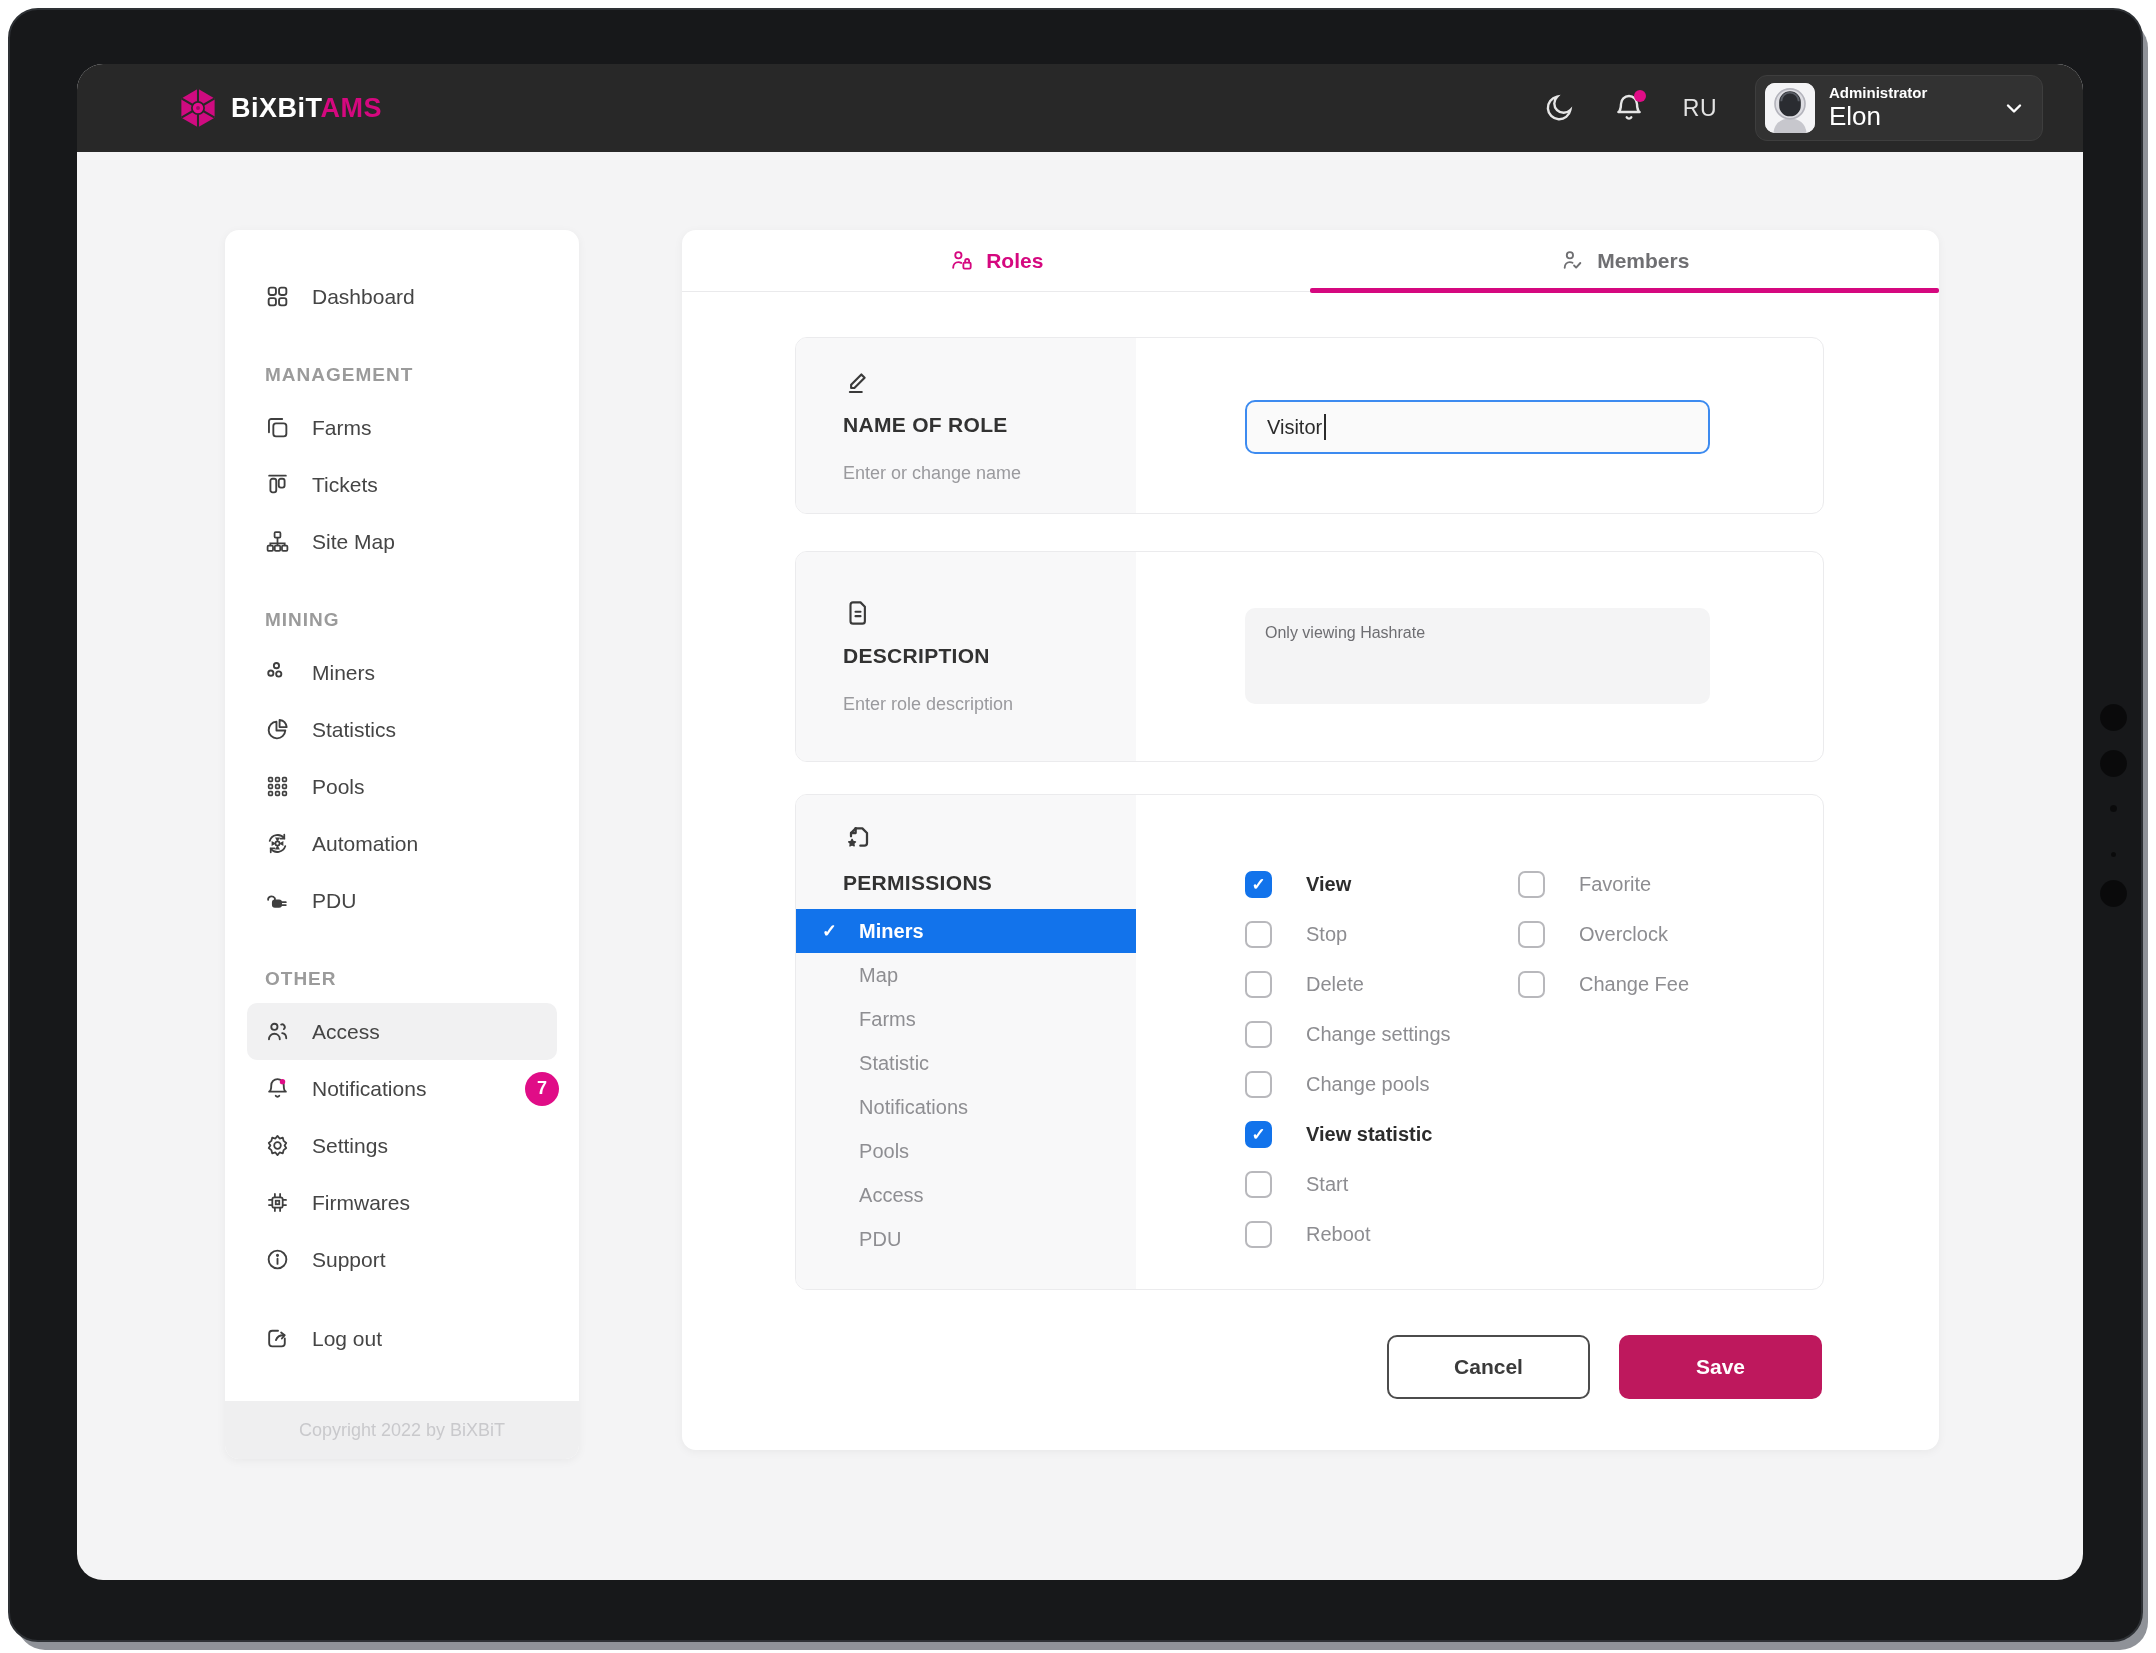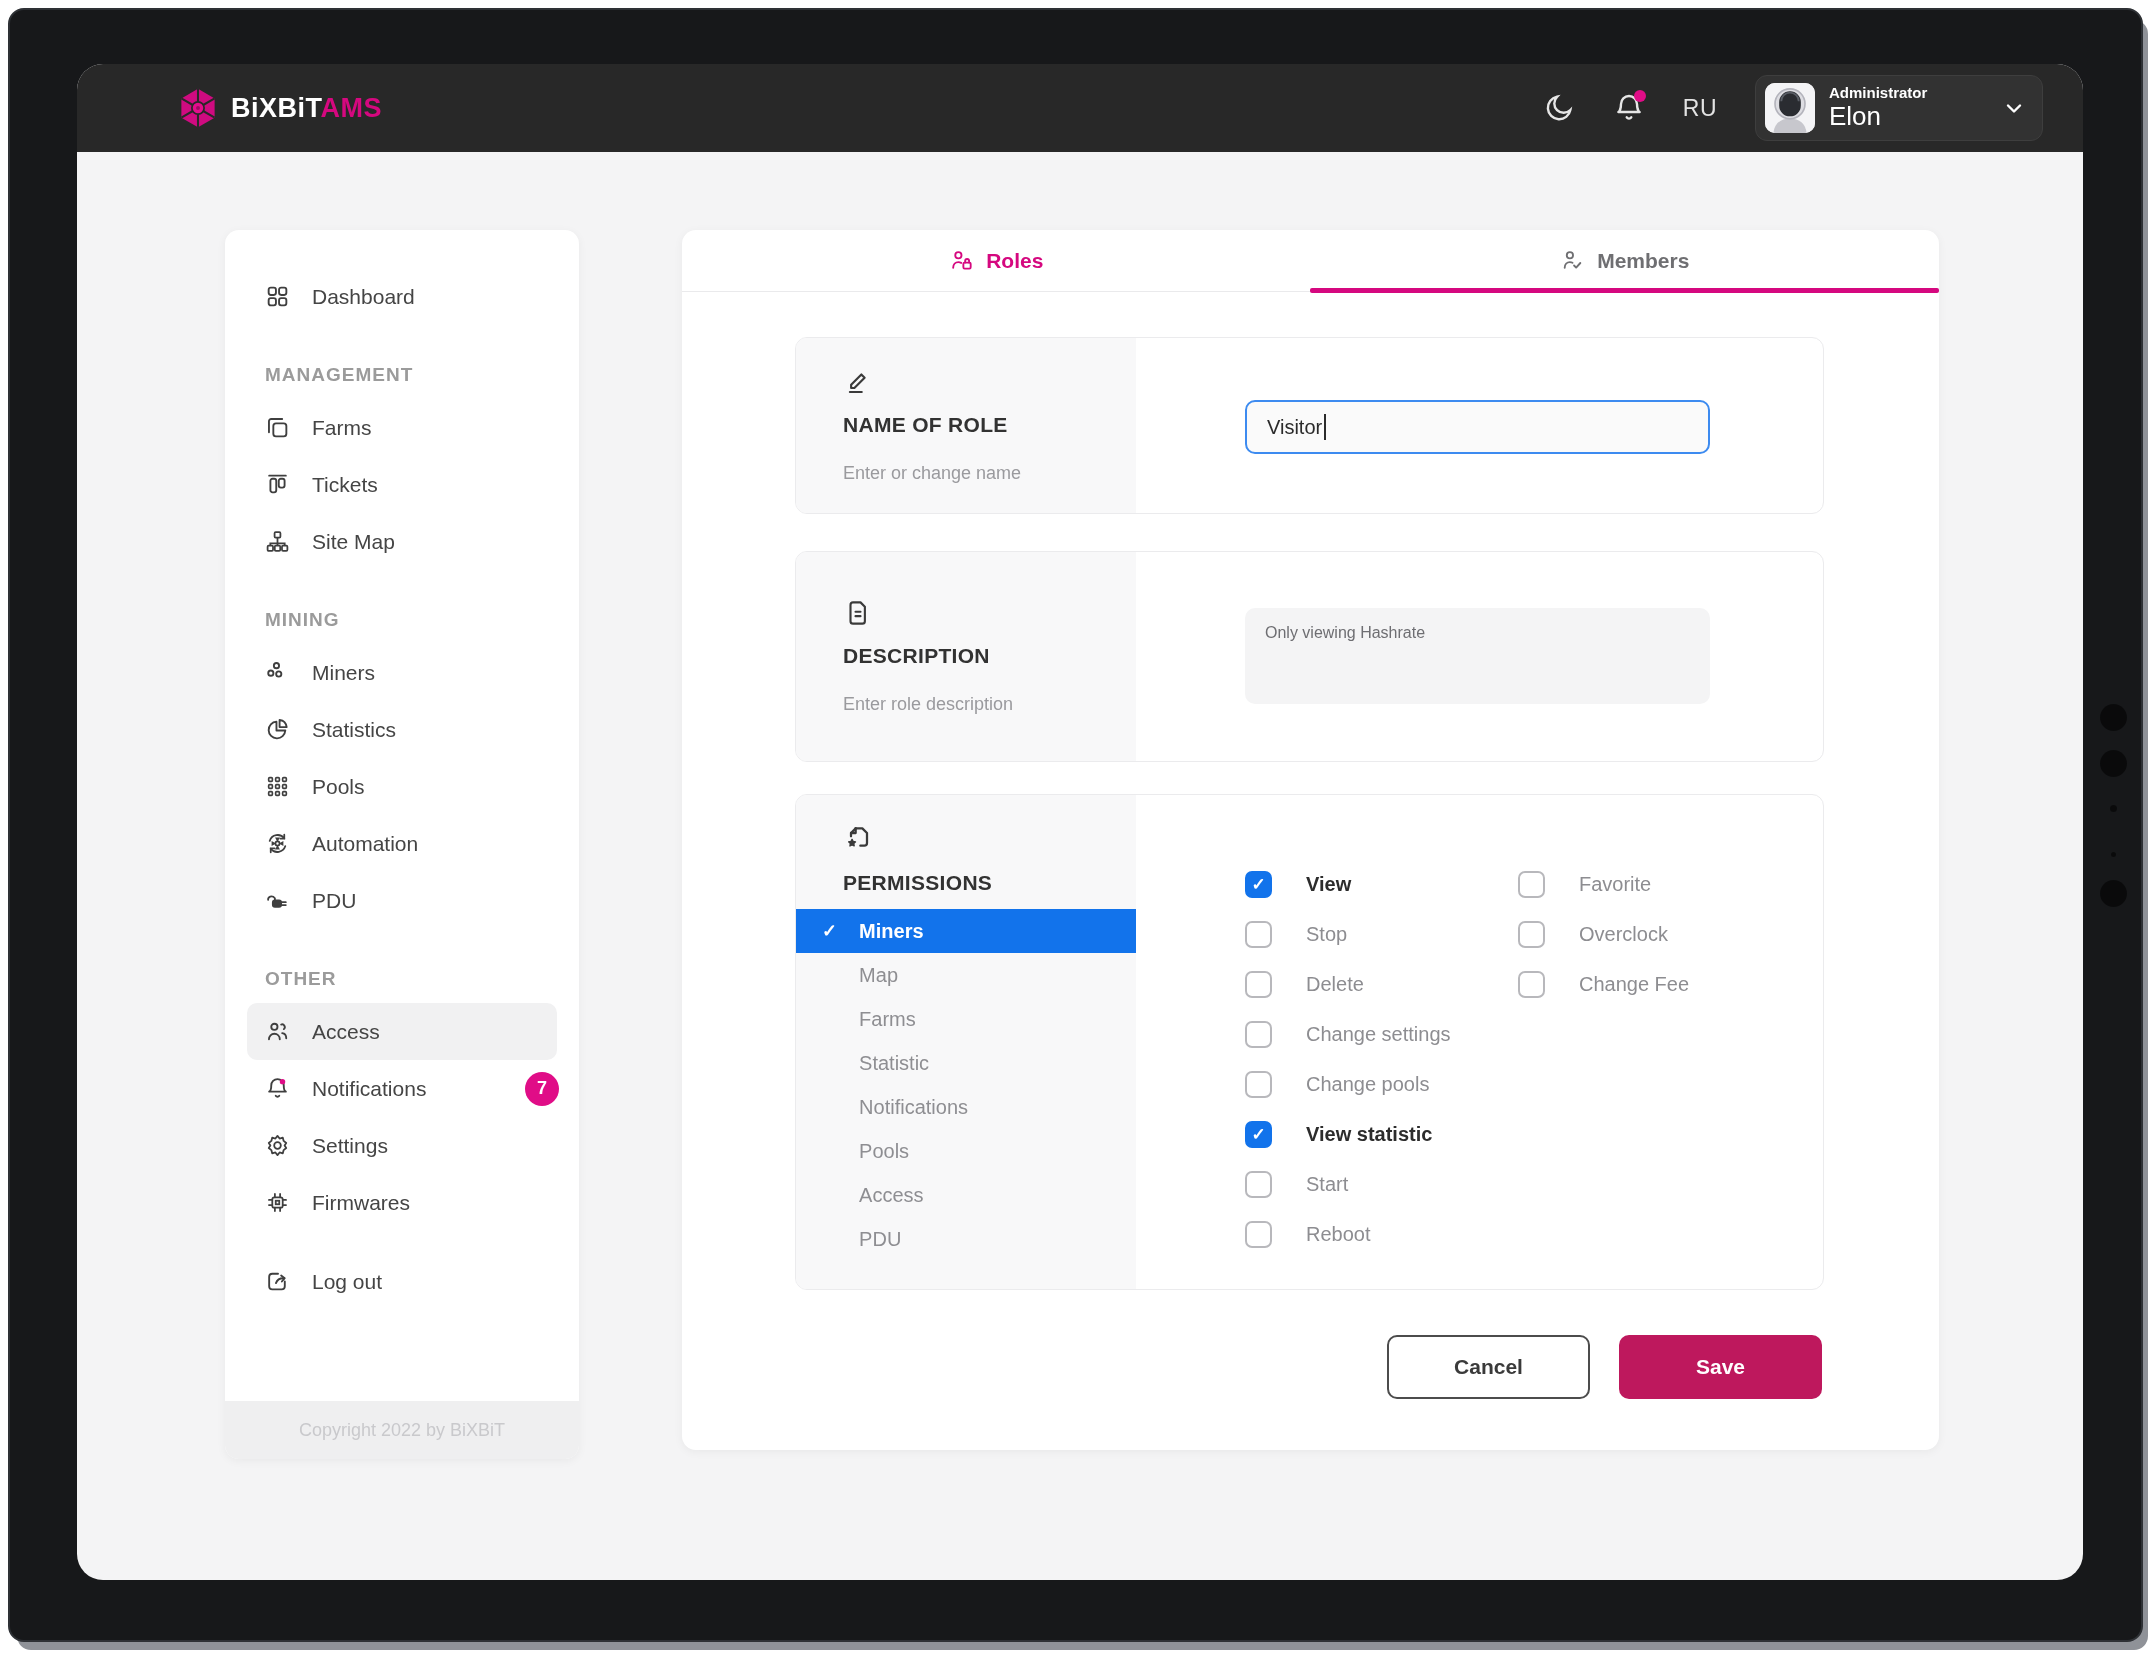--- a/index.html
+++ b/index.html
@@ -1,21 +1,21 @@
 <!DOCTYPE html>
 <html><head>
 <meta charset="utf-8">
 <style>
   * { margin:0; padding:0; box-sizing:border-box; }
   body { background:#ffffff; font-family:"Liberation Sans", sans-serif; }
   .stage { position:relative; width:2156px; height:1653px; background:#fff; overflow:hidden; }
 
   
   .tablet { position:absolute; left:8px; top:8px; width:2135px; height:1634px;
-            background:#17181a; border:2px solid #2e3135; border-radius:16px;
+            background:#17181a; border:2px solid #2e3135; border-radius:30px;
             box-shadow:7px 10px 0 -2px #8f9298; }
   .bezel-dot { position:absolute; border-radius:50%; background:rgba(0,0,0,.55); }
   .bezel-dot.d1 { right:14px; top:694px;  width:27px; height:27px; }
   .bezel-dot.d2 { right:14px; top:740px;  width:27px; height:27px; }
   .bezel-dot.d3 { right:14px; top:870px;  width:27px; height:27px; }
   .bezel-dot.d4 { right:24px; top:795px;  width:7px;  height:7px;  }
   .bezel-dot.d5 { right:25px; top:842px;  width:5px;  height:5px;  }
 
   .screen { position:absolute; left:67px; top:54px; width:2006px; height:1516px;
             background:#f4f4f5; border-radius:26px; overflow:hidden; }
@@ -288,20 +288,28 @@
           <span>Settings</span>
         </div>
         <div class="nav-row">
           <svg width="25" height="25" viewBox="0 0 24 24" fill="none" stroke="#3f3f3f" stroke-width="1.7">
             <rect x="7" y="7" width="10" height="10" rx="2"></rect>
               <rect x="10.3" y="10.3" width="3.4" height="3.4"></rect>
             <path d="M9.5 7V3.8M14.5 7V3.8M9.5 20.2V17M14.5 20.2V17M7 9.5H3.8M7 14.5H3.8M20.2 9.5H17M20.2 14.5H17" stroke-linecap="round"></path>
           </svg>
           <span>Firmwares</span>
         </div>
+        <div class="nav-row">
+          <svg width="25" height="25" viewBox="0 0 24 24" fill="none" stroke="#3f3f3f" stroke-width="1.8" stroke-linecap="round">
+            <circle cx="12" cy="12" r="8.5"></circle>
+              <path d="M12 11.2v5"></path>
+              <circle cx="12" cy="8" r="0.6" fill="#3f3f3f"></circle>
+          </svg>
+          <span>Support</span>
+        </div>
 
         <div class="logout-gap"></div>
         <div class="nav-row">
           <svg width="25" height="25" viewBox="0 0 24 24" fill="none" stroke="#3f3f3f" stroke-width="1.8" stroke-linecap="round" stroke-linejoin="round">
             <path d="M12.5 4.5H7a3 3 0 00-3 3v9a3 3 0 003 3h9a3 3 0 003-3v-4.5"></path>
             <path d="M10.5 13.5c1.2-3.2 4-4.9 8-4.6"></path>
               <path d="M15.5 6.2l3.4 2.6-2.7 3.2"></path>
           </svg>
           <span>Log out</span>
         </div>

